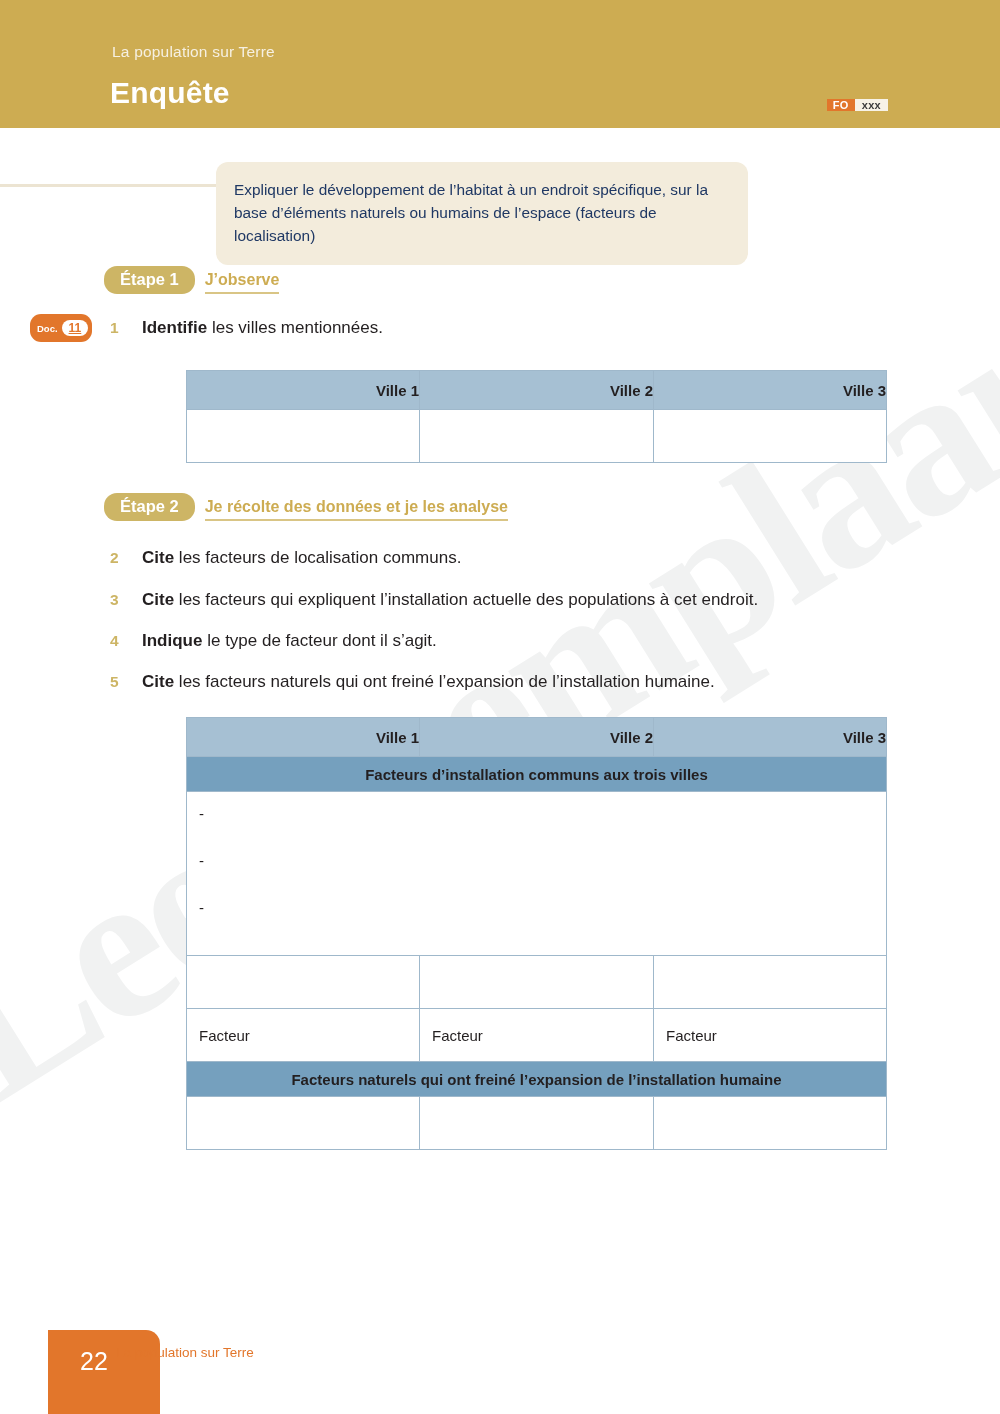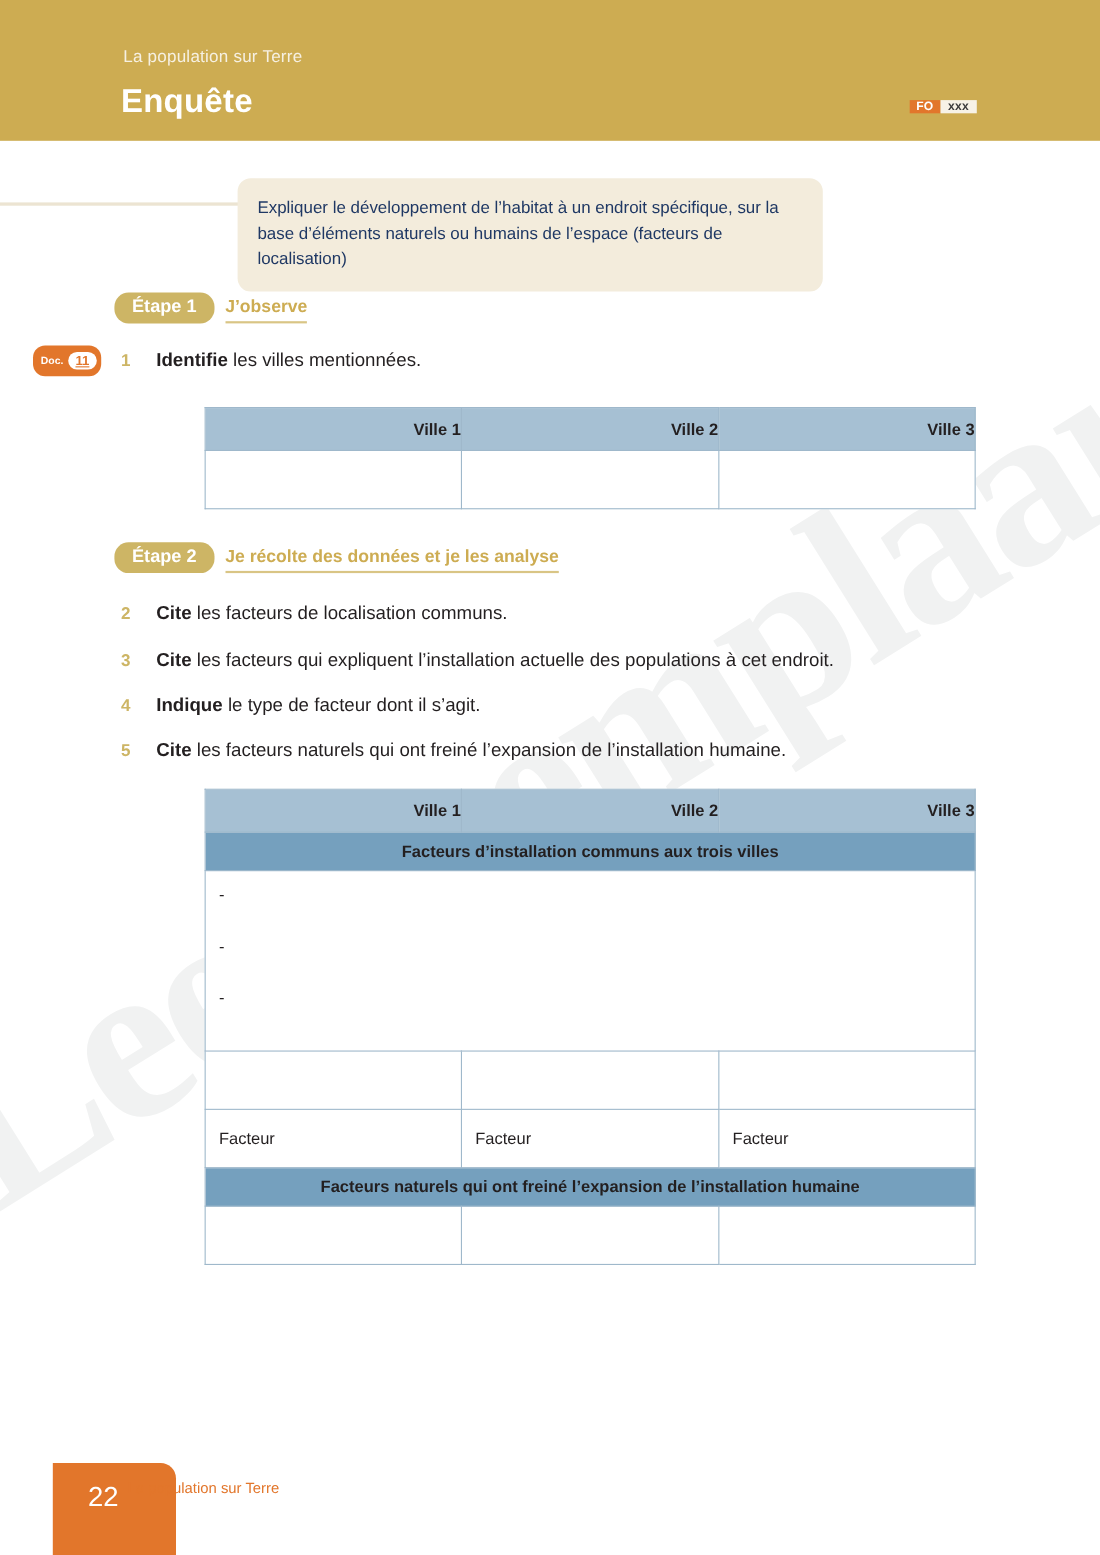--- a/index.html
+++ b/index.html
@@ -60,21 +60,21 @@
     font-size: 30px;
     font-weight: 700;
     color: #ffffff;
     letter-spacing: .2px;
   }
   .fo-badge {
     position: absolute;
     right: 112px;
     top: 83px;
     display: flex;
-    align-items: center;
+    align-items: flex-end;
     height: 28px;
     box-shadow: 0 0 0 0 transparent;
   }
   .fo-badge .fo {
     background: #e2762b;
     color: #ffffff;
     font-size: 11px;
     font-weight: 700;
     padding: 0 6px;
     display: flex;

